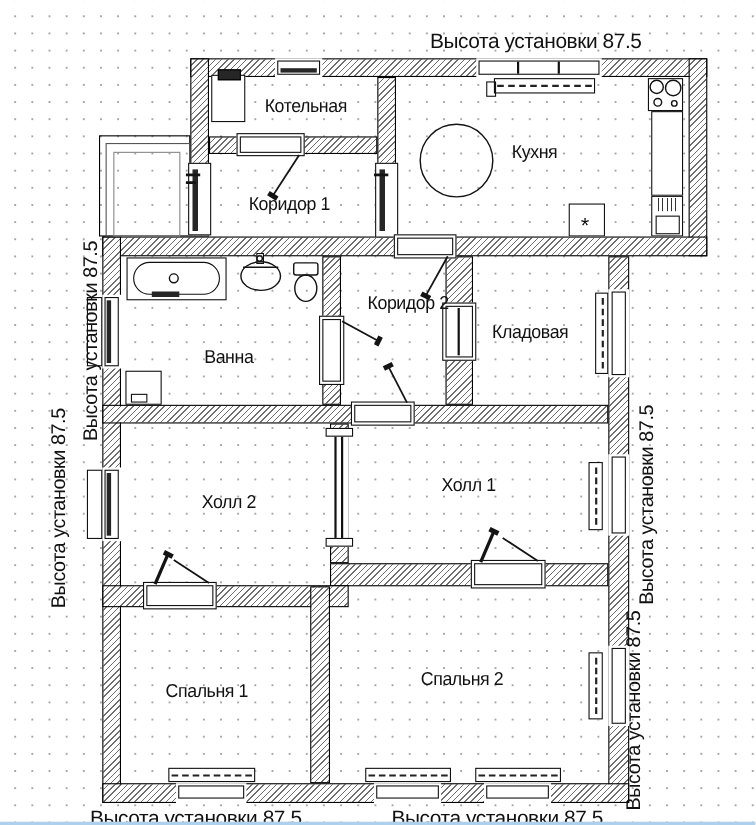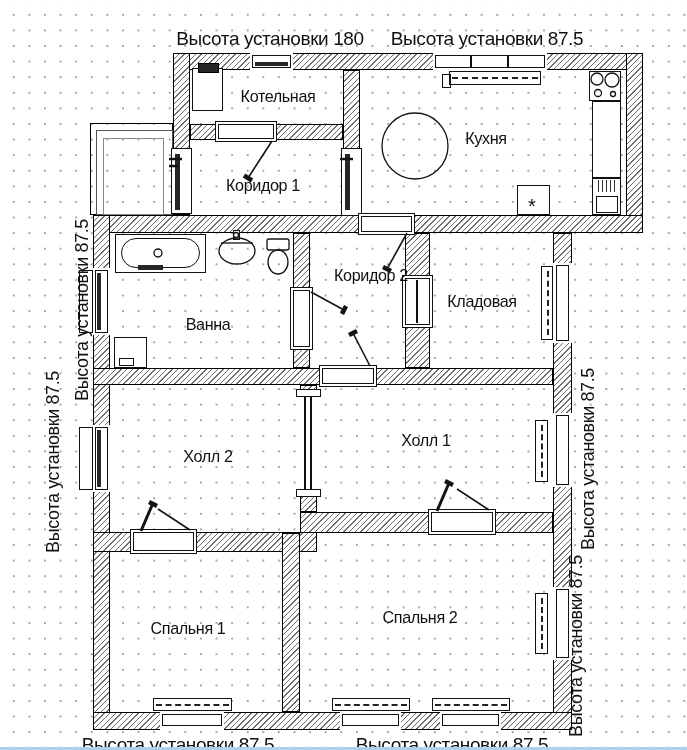--- a/index.html
+++ b/index.html
@@ -226,21 +226,20 @@
   <div class="lbl" style="left:193px;top:176px;">Коридор 1</div>
   <div class="lbl" style="left:416px;top:129px;">Кухня</div>
   <div class="lbl" style="left:301px;top:266px;">Коридор 2</div>
   <div class="lbl" style="left:138px;top:315px;">Ванна</div>
   <div class="lbl" style="left:412px;top:292px;">Кладовая</div>
   <div class="lbl" style="left:138px;top:447px;">Холл 2</div>
   <div class="lbl" style="left:356px;top:431px;">Холл 1</div>
   <div class="lbl" style="left:118px;top:619px;">Спальня 1</div>
   <div class="lbl" style="left:350px;top:608px;">Спальня 2</div>
 
-  <div class="ann" style="left:160px;top:28px;">Высота установки 180</div>
   <div class="ann" style="left:377px;top:28px;">Высота установки 87.5</div>
   <div class="ann" style="left:68px;top:734px;">Высота установки 87.5</div>
   <div class="ann" style="left:342px;top:734px;">Высота установки 87.5</div>
   <div class="vann" style="left:-23px;top:300px;">Высота установки 87.5</div>
   <div class="vann" style="left:-52px;top:452px;">Высота установки 87.5</div>
   <div class="vann" style="left:483px;top:449px;">Высота установки 87.5</div>
   <div class="vann" style="left:471px;top:636px;">Высота установки 87.5</div>
 
   <div style="position:absolute;left:0;top:747px;width:687px;height:3px;background:#aed0ea;"></div>
 </div>

